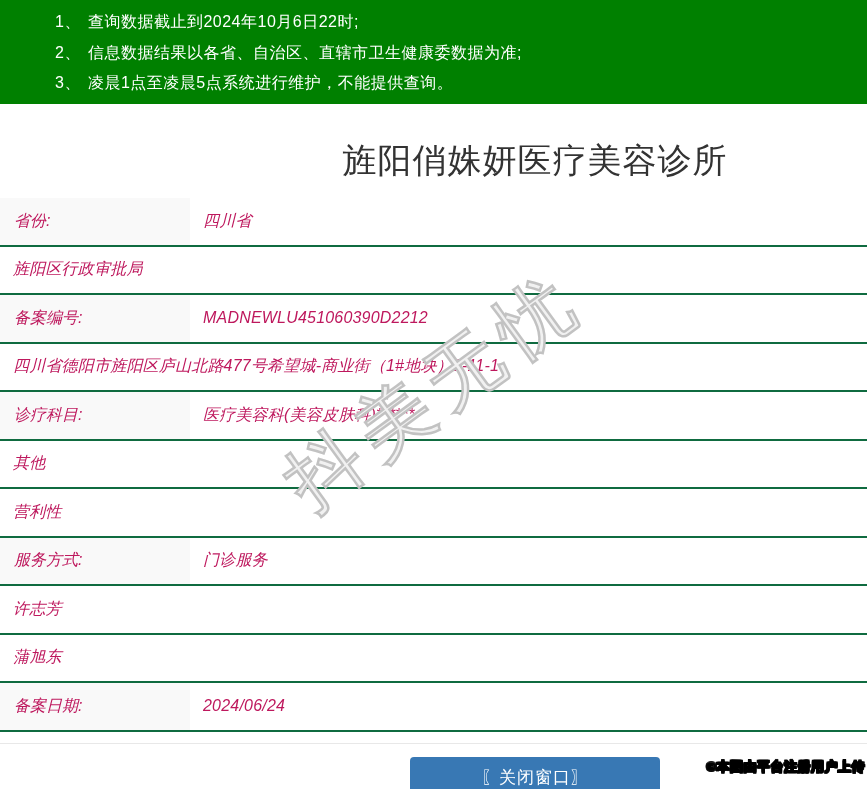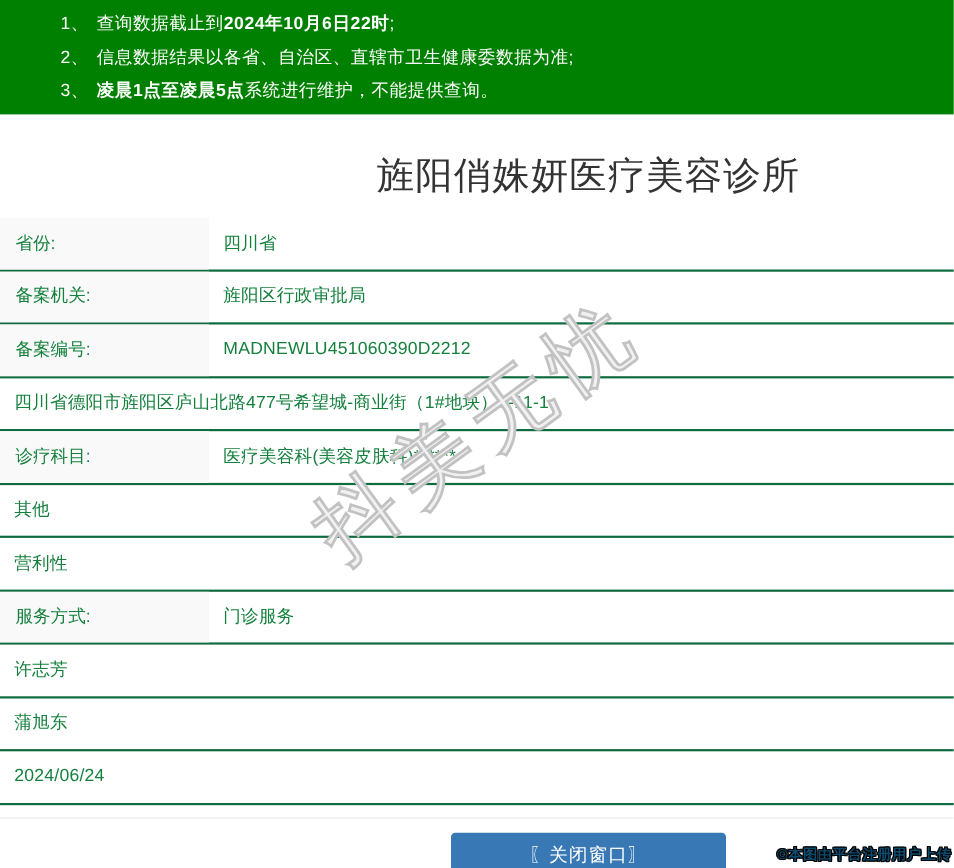--- a/index.html
+++ b/index.html
@@ -22,41 +22,41 @@
     background:var(--green);
     height:104px;
     padding:7px 0 0 55px;
   }
   .banner ol{list-style:none;margin:0;padding:0;}
   .banner li{
     color:#ffffff;font-size:16px;line-height:30.5px;
     letter-spacing:0.5px;white-space:nowrap;
   }
   .banner li .num{margin-right:7px;}
-  .banner li b{font-weight:bold;}
+  .banner li b{font-weight:normal;}
   
   .page-title{
     width:867px; 
     margin:0;padding:0;
     text-align:center;
     font-size:34px;font-weight:500;color:#333;
     letter-spacing:1px;
     margin-top:33px;height:47px;line-height:47px;
   }
   .title-wrap{width:1070px;text-align:center;}
   .title-wrap .page-title{width:auto;display:block;margin:33px 0 14px 0;}
   
   .record-table{width:1070px;}
   .row{
     display:flex;
     height:48.5px;
     border-bottom:2px solid var(--border-green);
     align-items:stretch;
   }
-  .cell{display:flex;align-items:center;font-size:16px;color:#15803d;}
+  .cell{display:flex;align-items:center;font-size:16px;color:#be185d;font-style:italic;}
   .cell.label{
     width:190px;flex:0 0 190px;
     background:var(--label-bg);
     padding-left:14px;
   }
   .cell.value{
     flex:1;
     padding-left:13px;
     letter-spacing:0.2px;
   }
@@ -87,23 +87,23 @@
     width:250px;height:42px;
     background:var(--btn-blue);
     border:none;border-radius:4px;
     color:#ffffff;font-size:17px;
     font-family:"Liberation Sans","DejaVu Sans",sans-serif;
     cursor:pointer;
     letter-spacing:1px;
   }
   .upload-credit{
     position:absolute;
-    right:2px;bottom:3px;
+    right:2px;bottom:13px;
     font-size:13px;font-weight:bold;
-    color:#0c4a6e;
+    color:#000000;
     letter-spacing:0.5px;
     text-shadow:
       -1px -1px 0 #000, 1px -1px 0 #000,
       -1px  1px 0 #000, 1px  1px 0 #000,
       -1px 0 0 #000, 1px 0 0 #000,
       0 -1px 0 #000, 0 1px 0 #000;
     z-index:60;
   }
 </style>
 </head>
@@ -122,21 +122,20 @@
   <div class="title-wrap">
     <h1 class="page-title">旌阳俏姝妍医疗美容诊所</h1>
   </div>
 
   <div class="record-table">
       <div class="row">
         <div class="cell label">省份:</div>
         <div class="cell value">四川省</div>
       </div>
       <div class="row">
-        <div class="cell label">备案机关:</div>
         <div class="cell value">旌阳区行政审批局</div>
       </div>
       <div class="row">
         <div class="cell label">备案编号:</div>
         <div class="cell value">MADNEWLU451060390D2212</div>
       </div>
       <div class="row">
         <div class="cell value">四川省德阳市旌阳区庐山北路477号希望城-商业街（1#地块）1-11-1</div>
       </div>
       <div class="row">
@@ -153,20 +152,21 @@
         <div class="cell label">服务方式:</div>
         <div class="cell value">门诊服务</div>
       </div>
       <div class="row">
         <div class="cell value">许志芳</div>
       </div>
       <div class="row">
         <div class="cell value">蒲旭东</div>
       </div>
       <div class="row">
+        <div class="cell label">备案日期:</div>
         <div class="cell value">2024/06/24</div>
       </div>
     </div>
 
   <div class="separator"></div>
 
   <button class="close-button">〖关闭窗口〗</button>
 
 </div>
 

